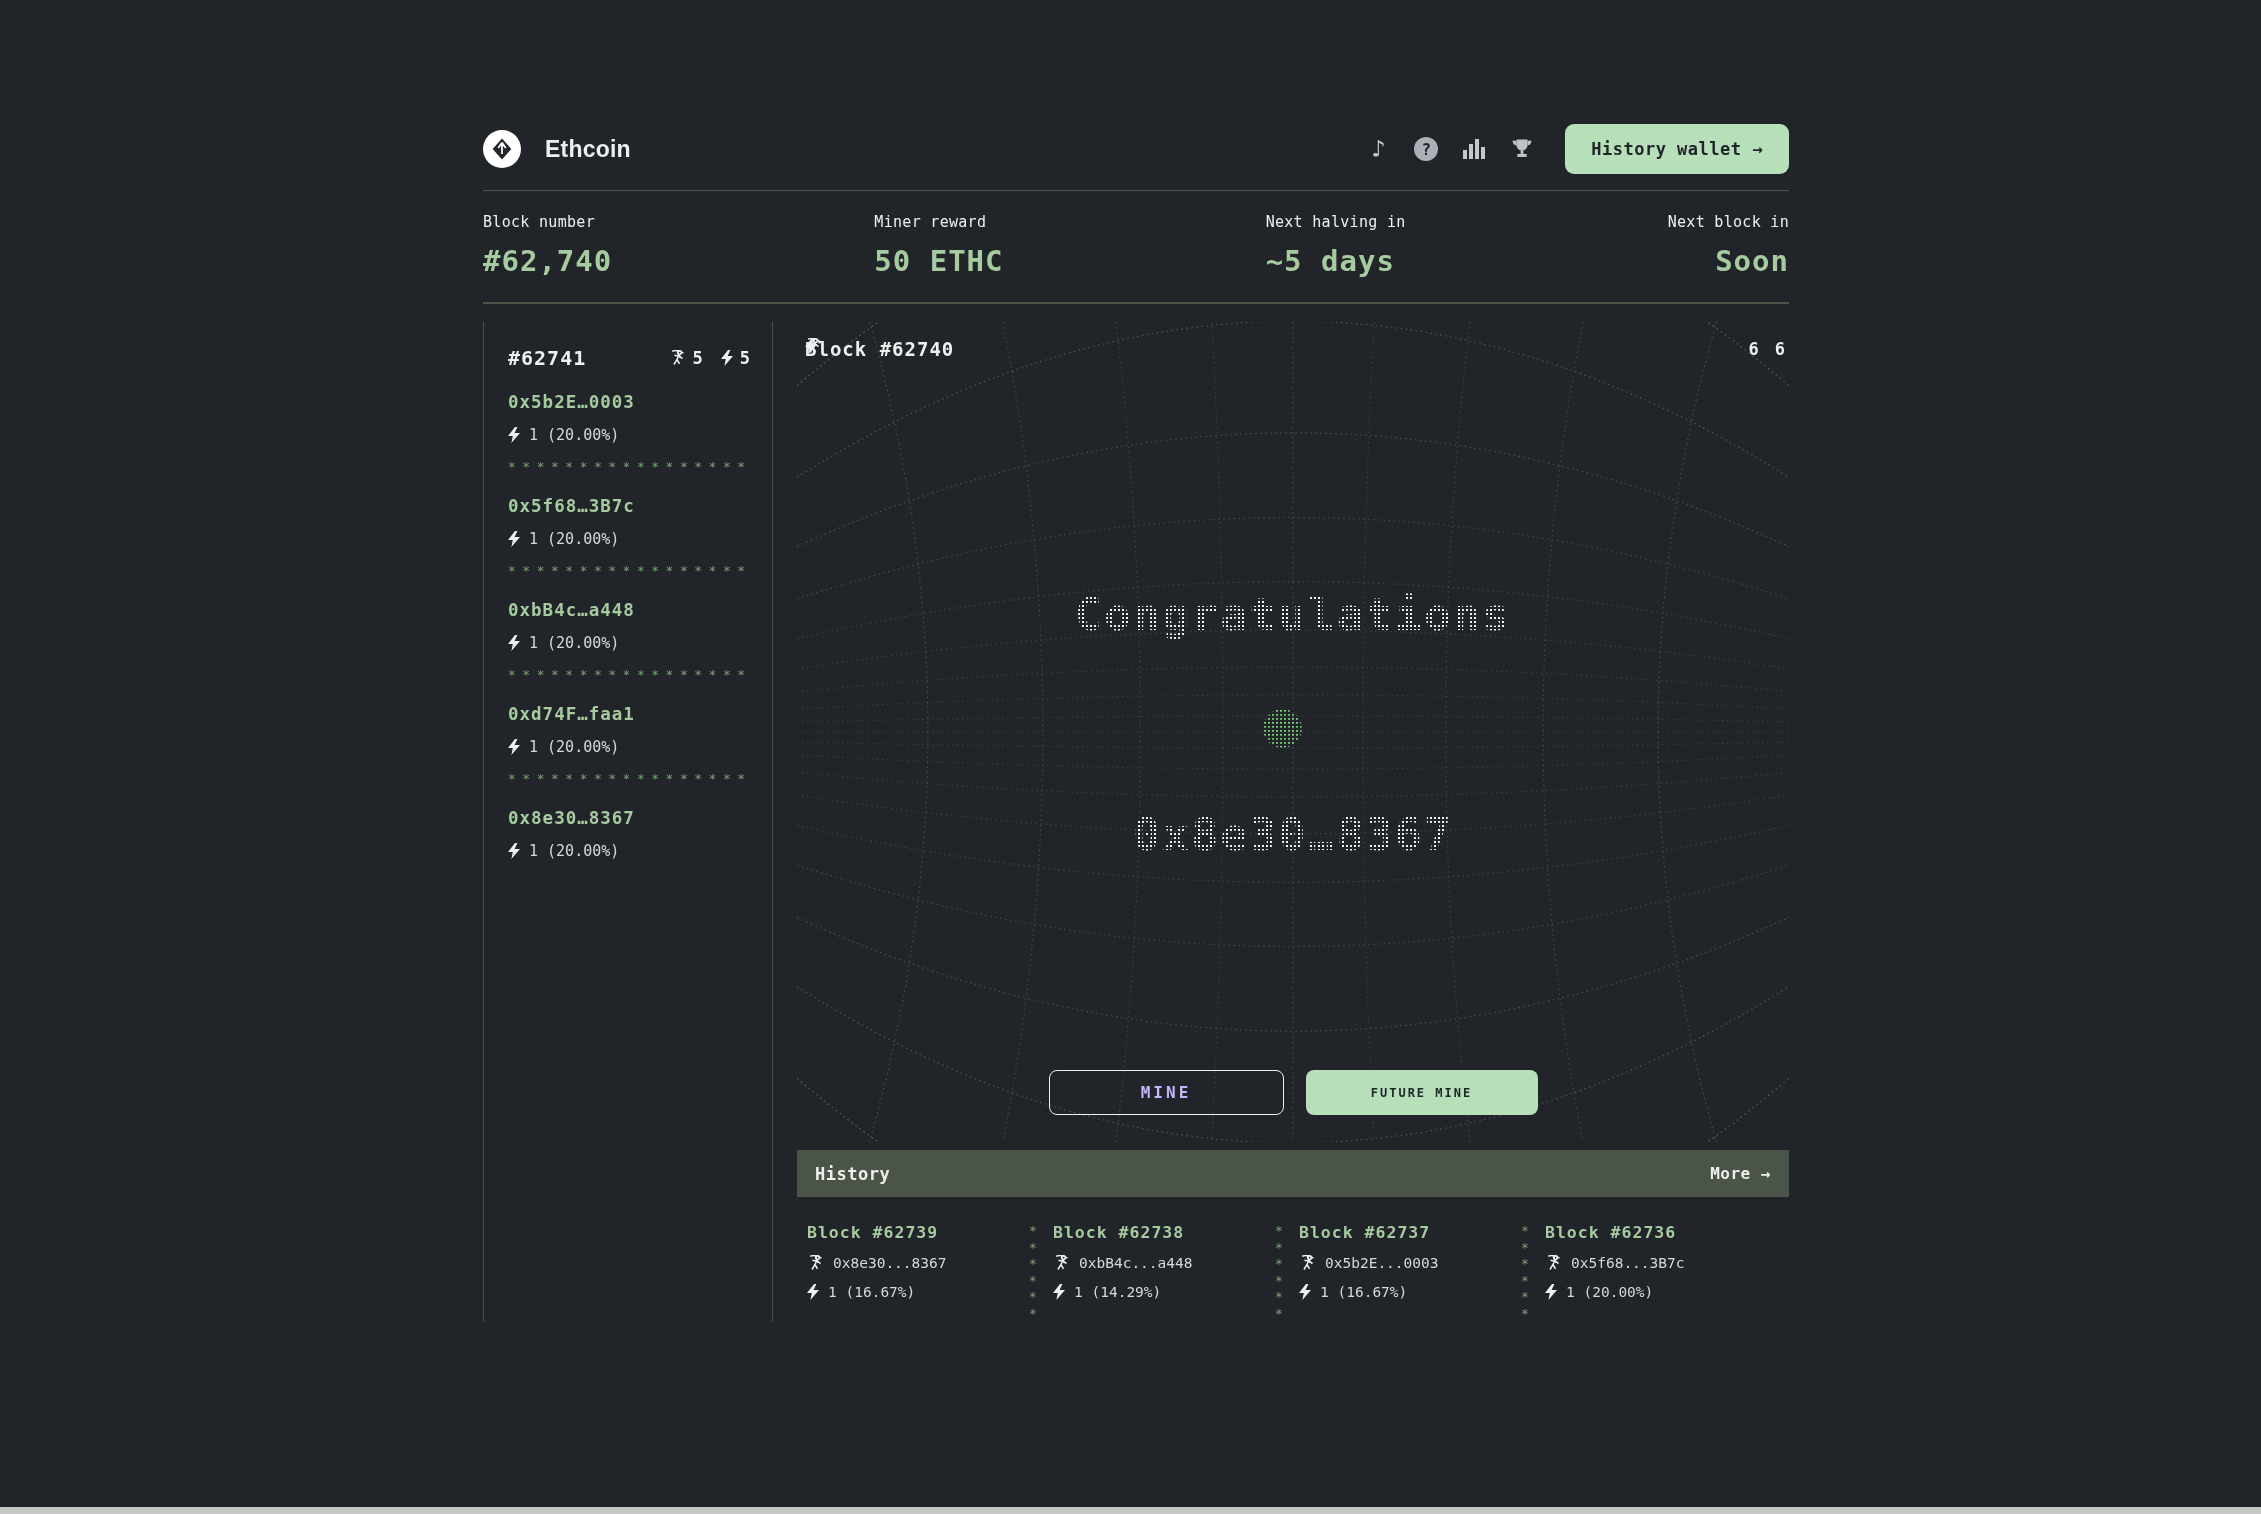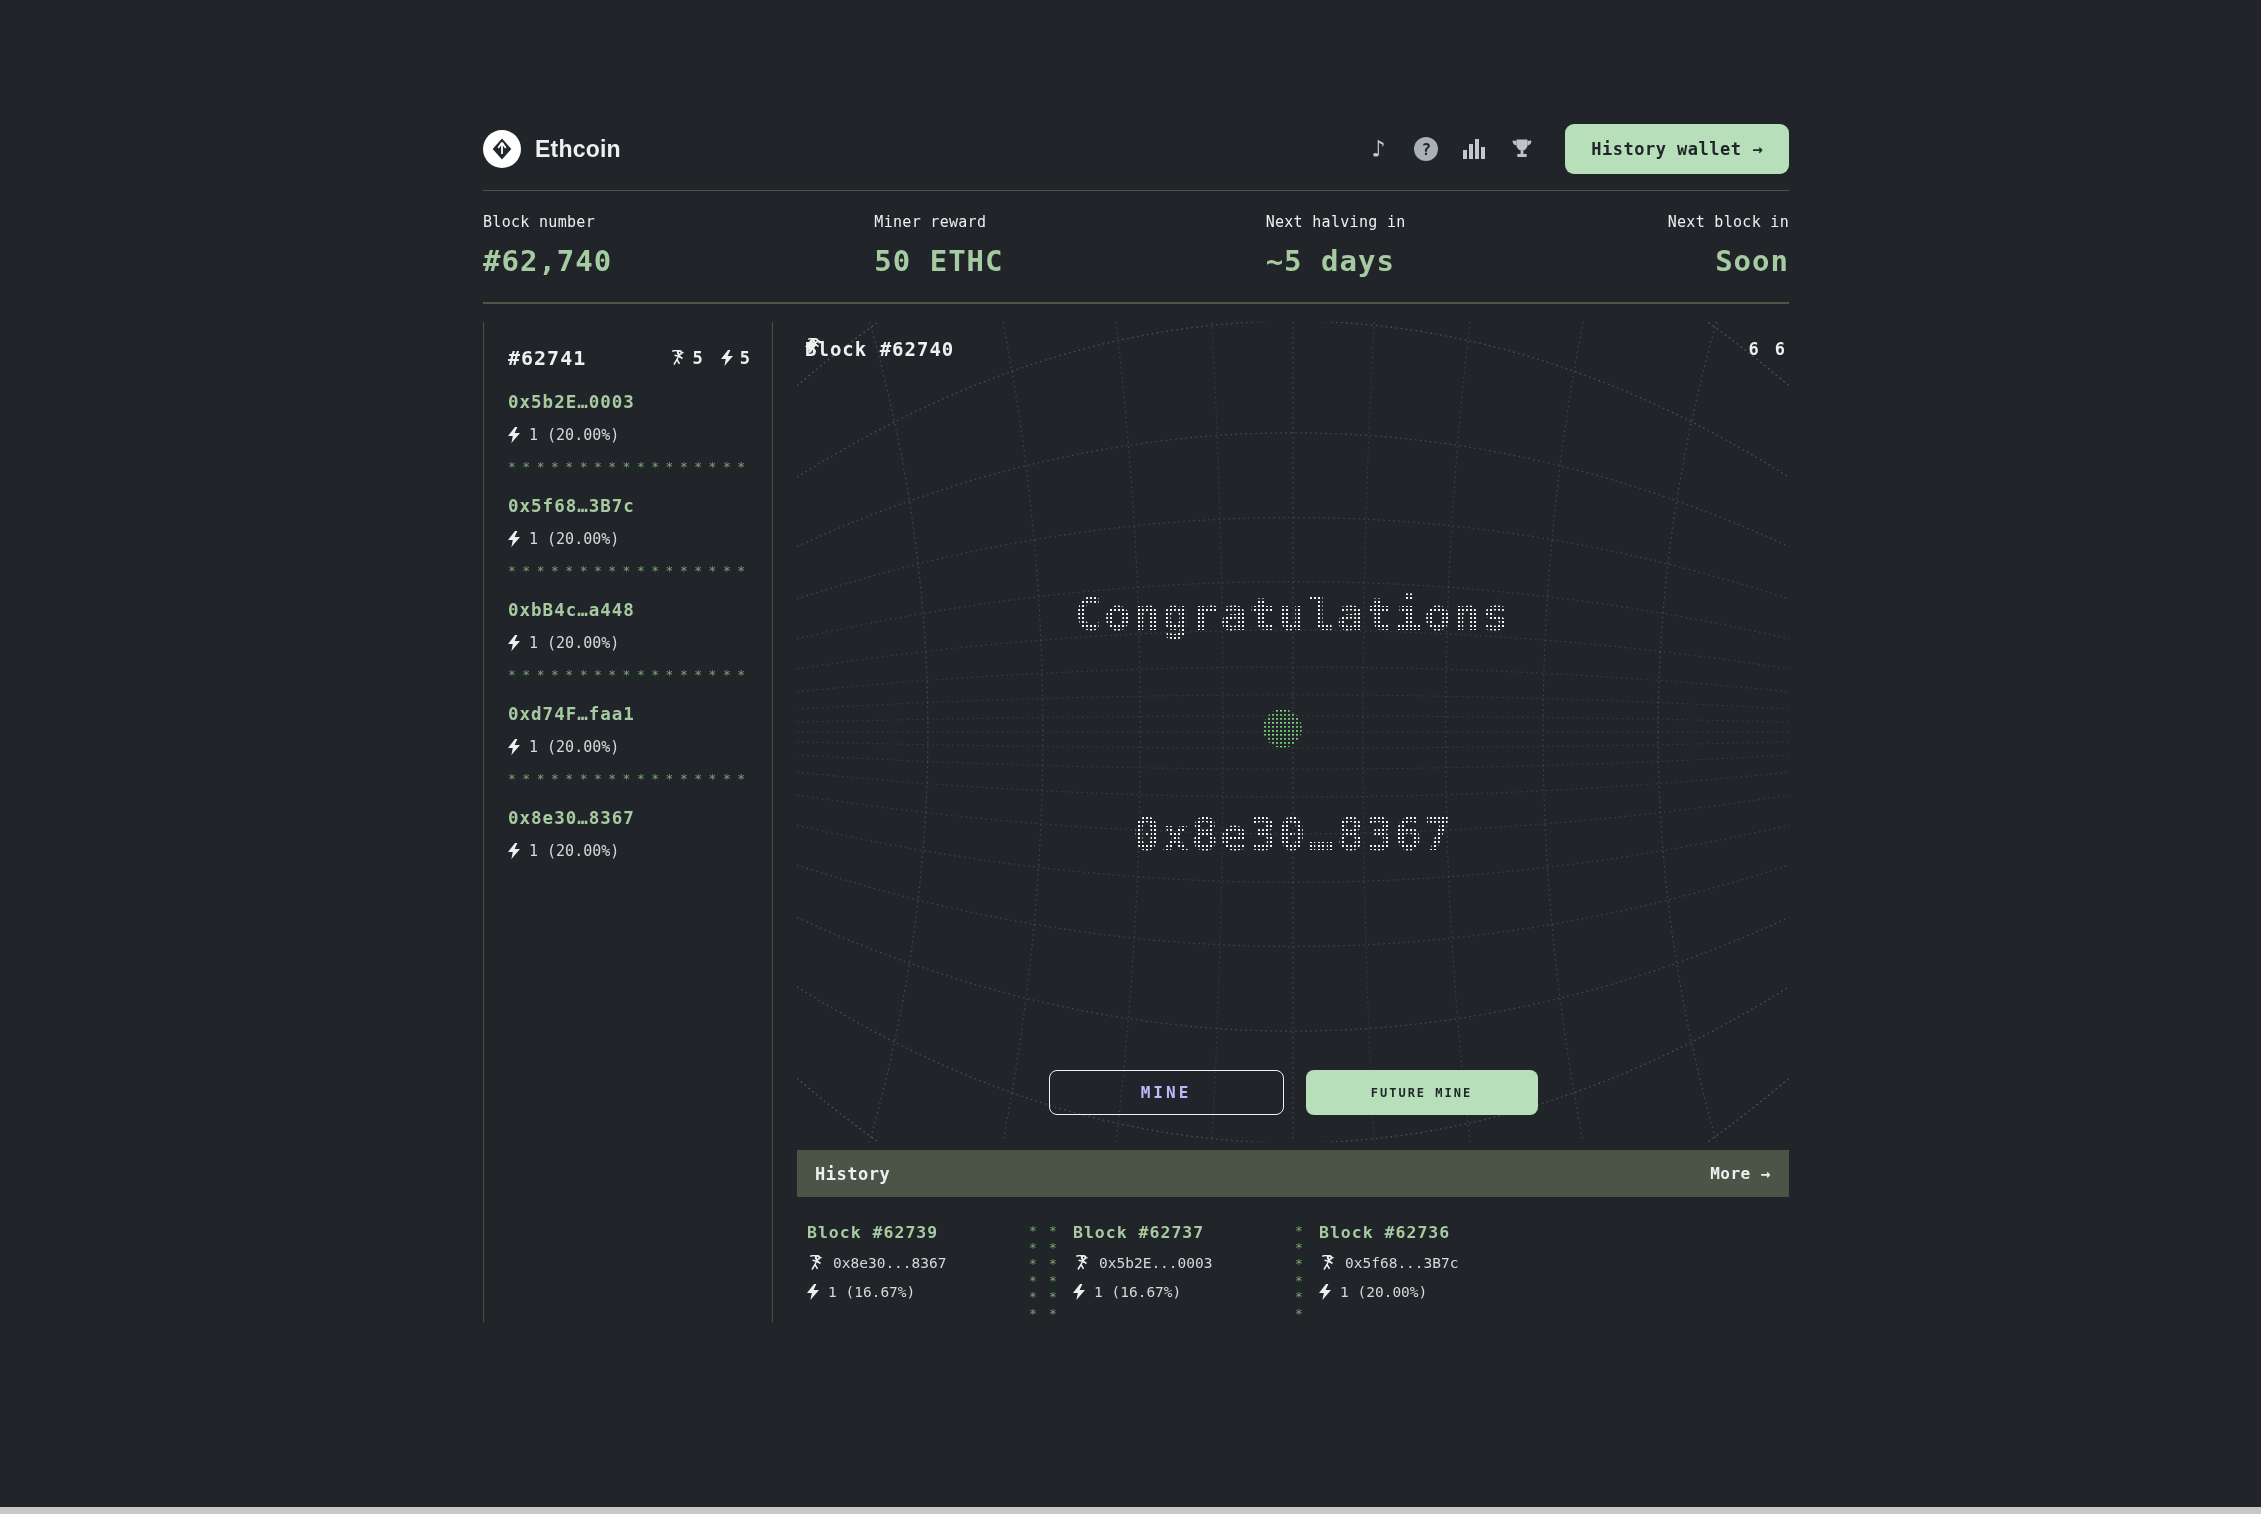--- a/index.html
+++ b/index.html
@@ -7,21 +7,21 @@
     --btn-green:#b7e0ba; --btn-text:#21262a; --bar-green:#4a5447; --border-green:#46523f;
     --ast-green:#79a274; --dot-green:#6cc46d; --divider:#5a6a54; --icon-gray:#c3c8cc;
   }
   *{margin:0;padding:0;box-sizing:border-box;}
   html,body{width:2261px;height:1514px;overflow:hidden;}
   body{background:var(--bg);font-family:"DejaVu Sans Mono",monospace;color:var(--text-main);position:relative;}
   .content{position:absolute;left:483px;top:0;width:1306px;}
 
   
   .topbar{display:flex;align-items:center;height:52px;margin-top:123px;}
-  .logo{display:flex;align-items:center;gap:14px;cursor:pointer;}
+  .logo{display:flex;align-items:center;gap:24px;cursor:pointer;}
   .logo-circle{width:38px;height:38px;border-radius:50%;background:#fff;display:flex;align-items:center;justify-content:center;}
   .logo-text{font-family:"Liberation Sans",sans-serif;font-weight:bold;font-size:23px;letter-spacing:.2px;}
   .topbar-right{margin-left:auto;display:flex;align-items:center;gap:22px;}
   .icon-btn{width:26px;height:26px;display:flex;align-items:center;justify-content:center;cursor:pointer;color:var(--icon-gray);}
   .note-glyph{font-size:24px;line-height:1;color:var(--icon-gray);}
   .q-circle{width:24px;height:24px;border-radius:50%;background:#a9b0b6;color:#23272b;font-weight:bold;font-size:16px;display:flex;align-items:center;justify-content:center;}
   .bars{display:flex;align-items:flex-end;gap:2.5px;height:20px;}
   .bars i{display:block;width:3.5px;background:var(--icon-gray);}
   .bars i:nth-child(1){height:9px;}.bars i:nth-child(2){height:15px;}.bars i:nth-child(3){height:20px;}.bars i:nth-child(4){height:12px;}
   .connect-btn{margin-left:8px;background:var(--btn-green);color:var(--btn-text);border:none;border-radius:9px;
@@ -334,20 +334,35 @@
               </svg>
               <span>1 (16.67%)</span>
             </div>
         </div>
         <div class="ast-col">*
 *
 *
 *
 *
 *</div>
+        <div class="hist-col">
+          <div class="hist-col-title">Block #62738</div>
+          <div class="hist-line">
+              <svg class="miner-svg">
+                <use href="#miner"></use>
+              </svg>
+              <span>0xbB4c...a448</span>
+            </div>
+          <div class="hist-line">
+              <svg class="bolt-svg">
+                <use href="#bolt"></use>
+              </svg>
+              <span>1 (14.29%)</span>
+            </div>
+        </div>
         <div class="ast-col">*
 *
 *
 *
 *
 *</div>
         <div class="hist-col">
           <div class="hist-col-title">Block #62737</div>
           <div class="hist-line">
               <svg class="miner-svg">

